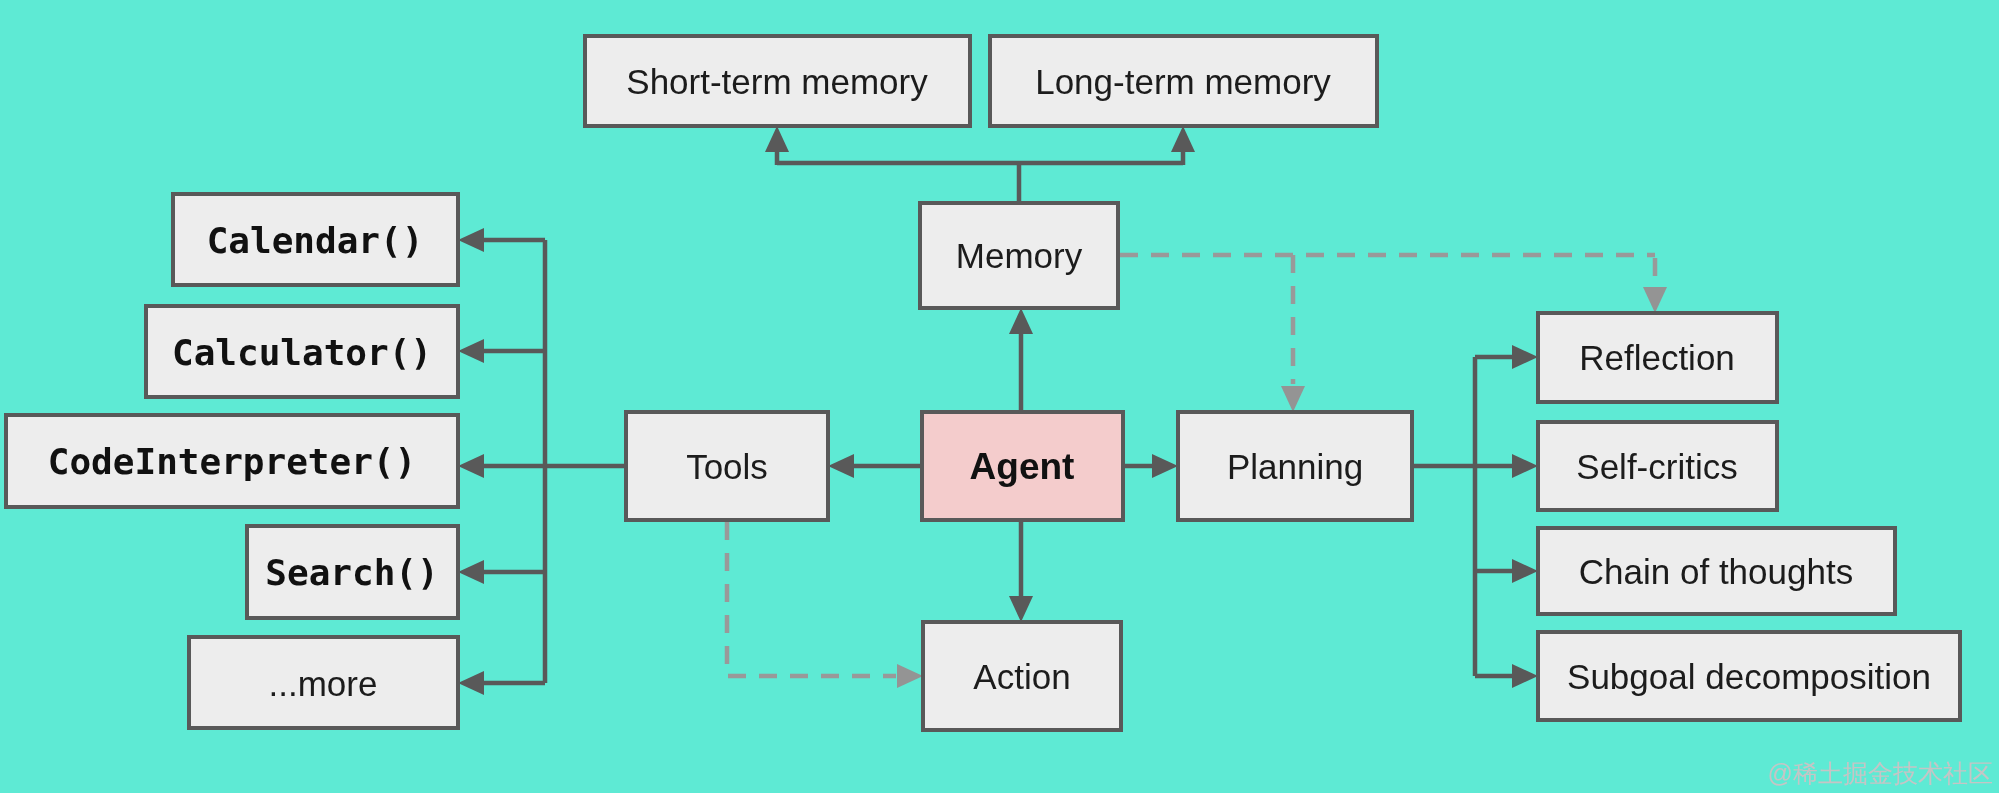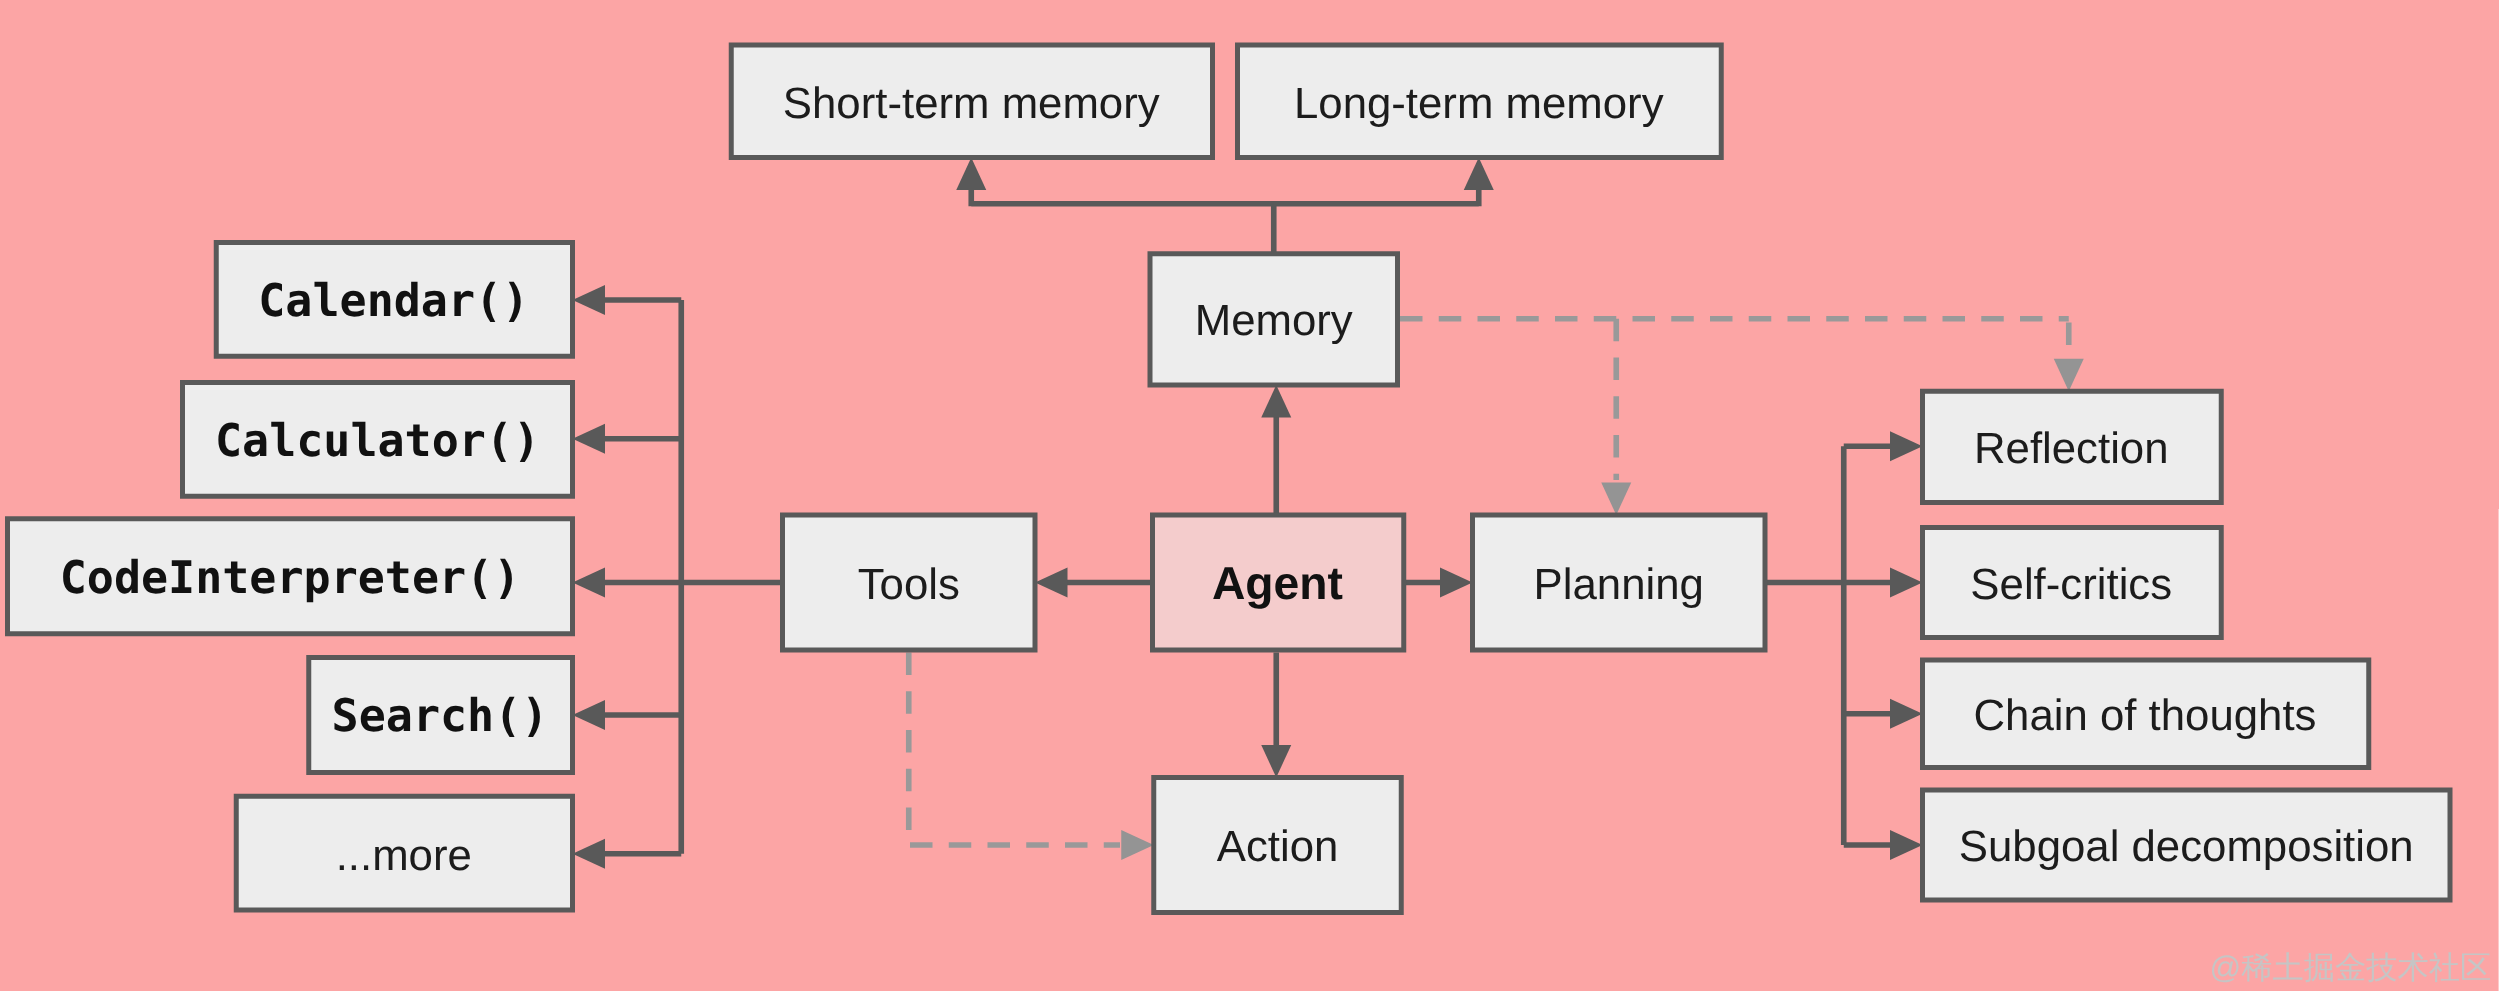--- a/index.html
+++ b/index.html
@@ -1,16 +1,16 @@
 <!DOCTYPE html>
 <html><head>
 <meta charset="utf-8">
 <style>
   html,body{margin:0;padding:0;background:#ffffff;}
-  .canvas{position:relative;width:1999px;height:793px;background:#fca5a5;overflow:hidden;
+  .canvas{position:relative;width:1999px;height:793px;background:#5eead4;overflow:hidden;
           font-family:"Liberation Sans",sans-serif;}
   svg{display:block;}
   .box{fill:#ededed;stroke:#595959;stroke-width:4px;}
   .box-accent{fill:#f4cccc;stroke:#595959;stroke-width:4px;}
   .lbl{fill:#1c1c1c;font-family:"Liberation Sans",sans-serif;font-size:35px;text-anchor:middle;}
   .lbl-bold{fill:#111111;font-family:"Liberation Sans",sans-serif;font-size:37px;font-weight:bold;text-anchor:middle;}
   .lbl-mono{fill:#111111;font-family:"DejaVu Sans Mono","Liberation Mono",monospace;font-size:36px;font-weight:bold;text-anchor:middle;}
   .edge{stroke:#595959;stroke-width:4.5px;fill:none;stroke-linecap:butt;}
   .edge-dashed{stroke:#999999;stroke-width:4.5px;fill:none;stroke-dasharray:18 13;}
   .head{fill:#595959;stroke:none;}

